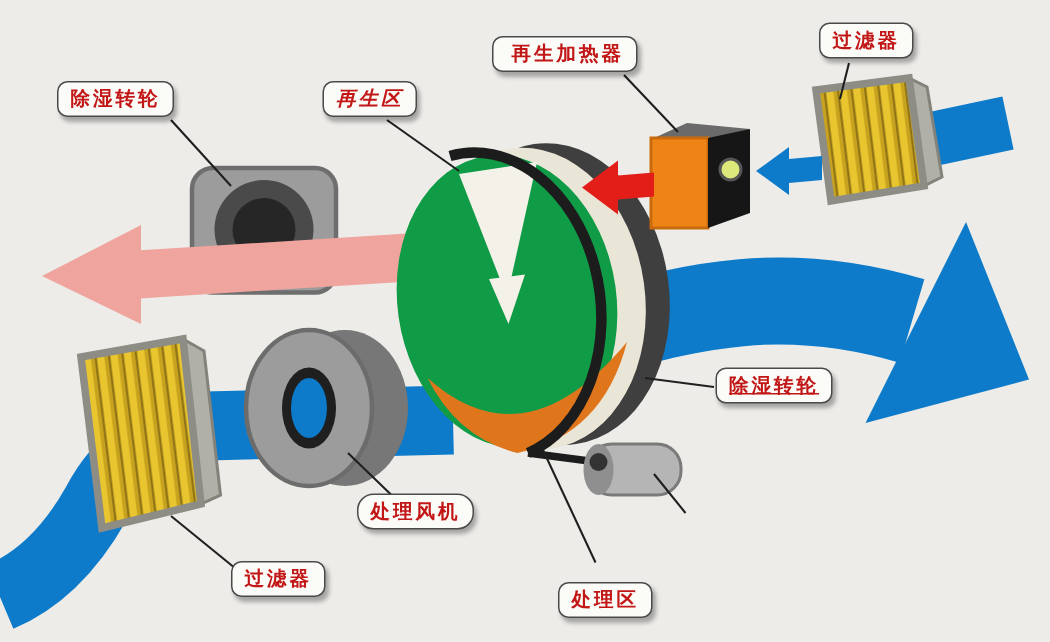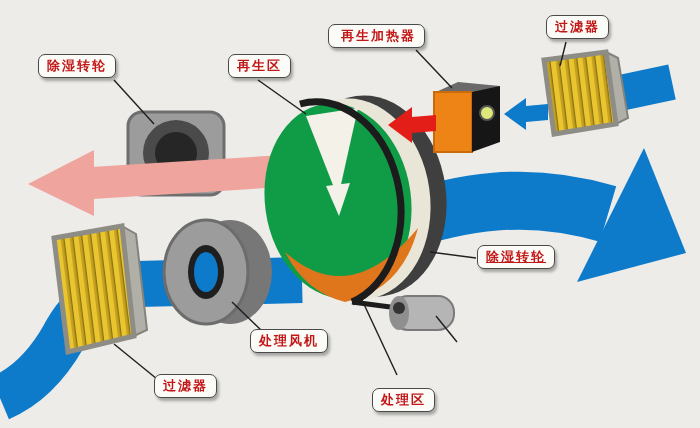--- a/index.html
+++ b/index.html
@@ -112,21 +112,21 @@
       <line x1="566" y1="42" x2="560" y2="66"></line>
       <line x1="476" y1="258" x2="430" y2="252"></line>
       <line x1="457" y1="342" x2="436" y2="316"></line>
       <line x1="397" y1="375" x2="362" y2="300"></line>
       <line x1="262" y1="331" x2="232" y2="302"></line>
       <line x1="157" y1="379" x2="114" y2="344"></line>
     </g>
   </svg>
 
   <div class="label" style="left:38px;top:54px;">除湿转轮</div>
-  <div class="label" style="left:228px;top:54px;">再生区</div>
+  <div class="label" style="left:215px;top:54px;font-style:italic;">再生区</div>
   <div class="label" style="left:328px;top:24px;padding-left:12px;">再生加热器</div>
   <div class="label" style="left:546px;top:15px;">过滤器</div>
   <div class="label" style="left:477px;top:245px;text-decoration:underline;">除湿转轮</div>
   <div class="label" style="left:372px;top:388px;">处理区</div>
-  <div class="label" style="left:250px;top:329px;">处理风机</div>
+  <div class="label" style="left:238px;top:329px;border-radius:11px;">处理风机</div>
   <div class="label" style="left:154px;top:374px;">过滤器</div>
 
 </div>
 
 </body></html>

